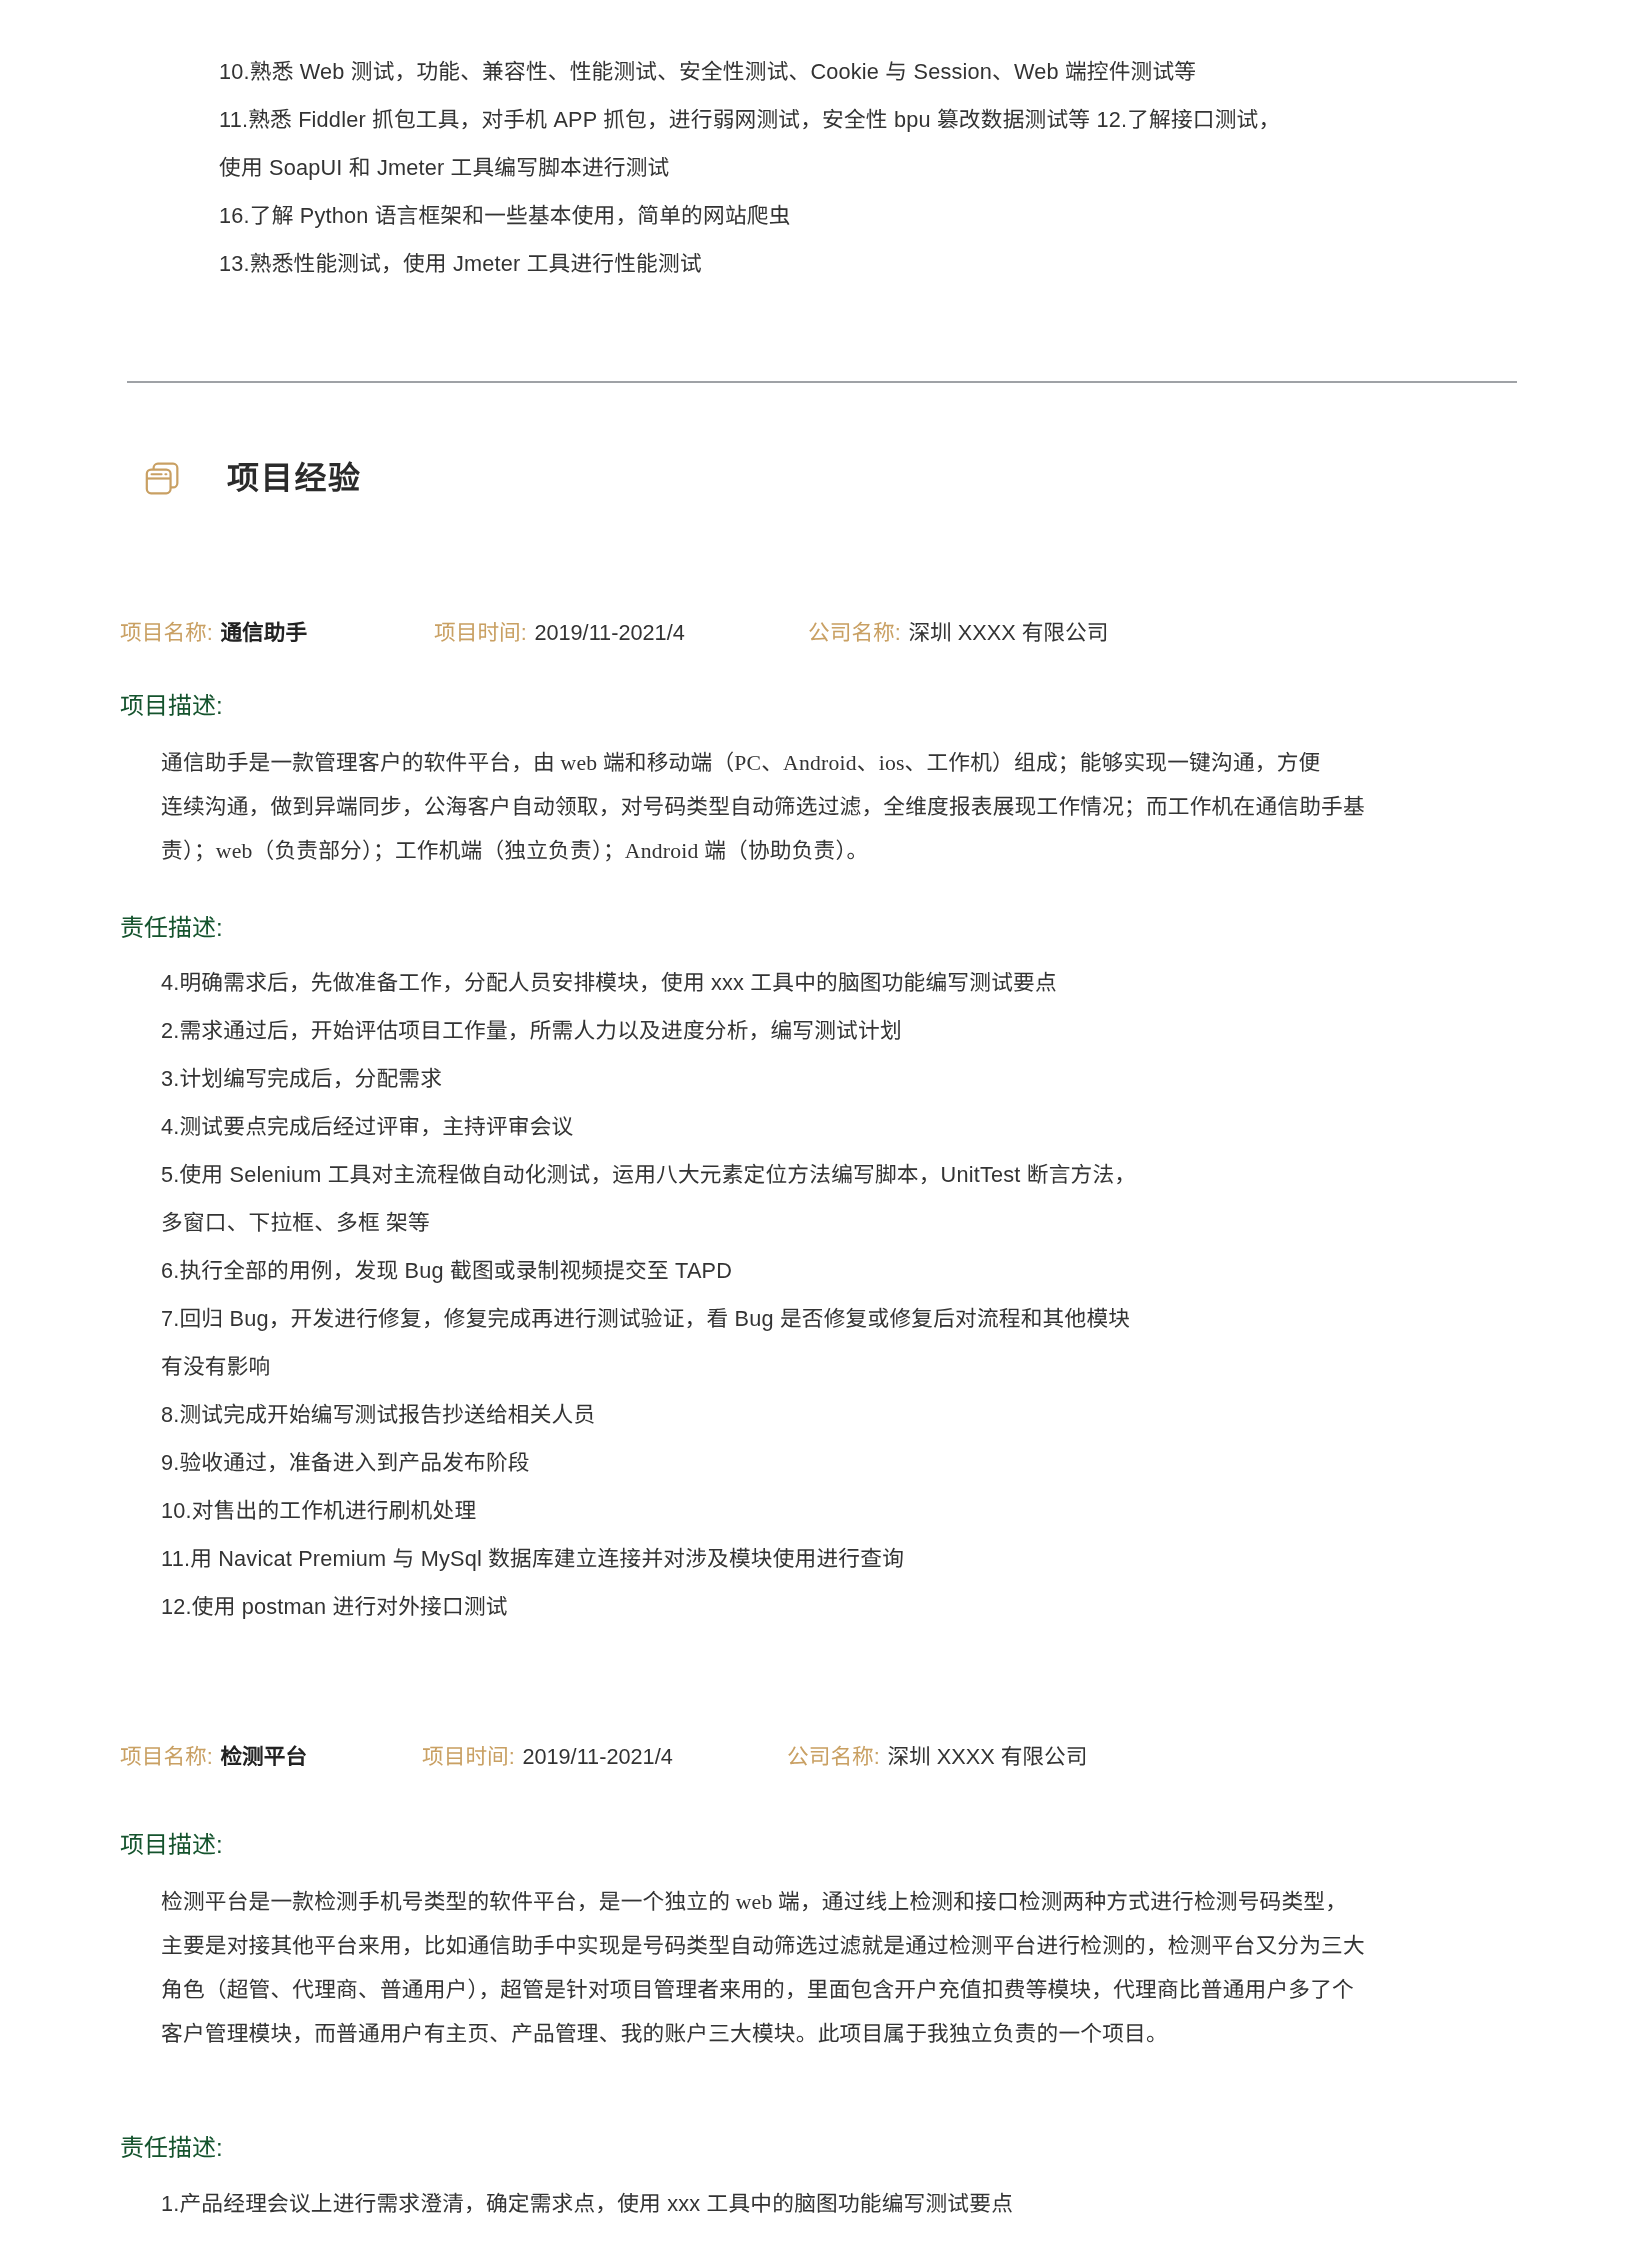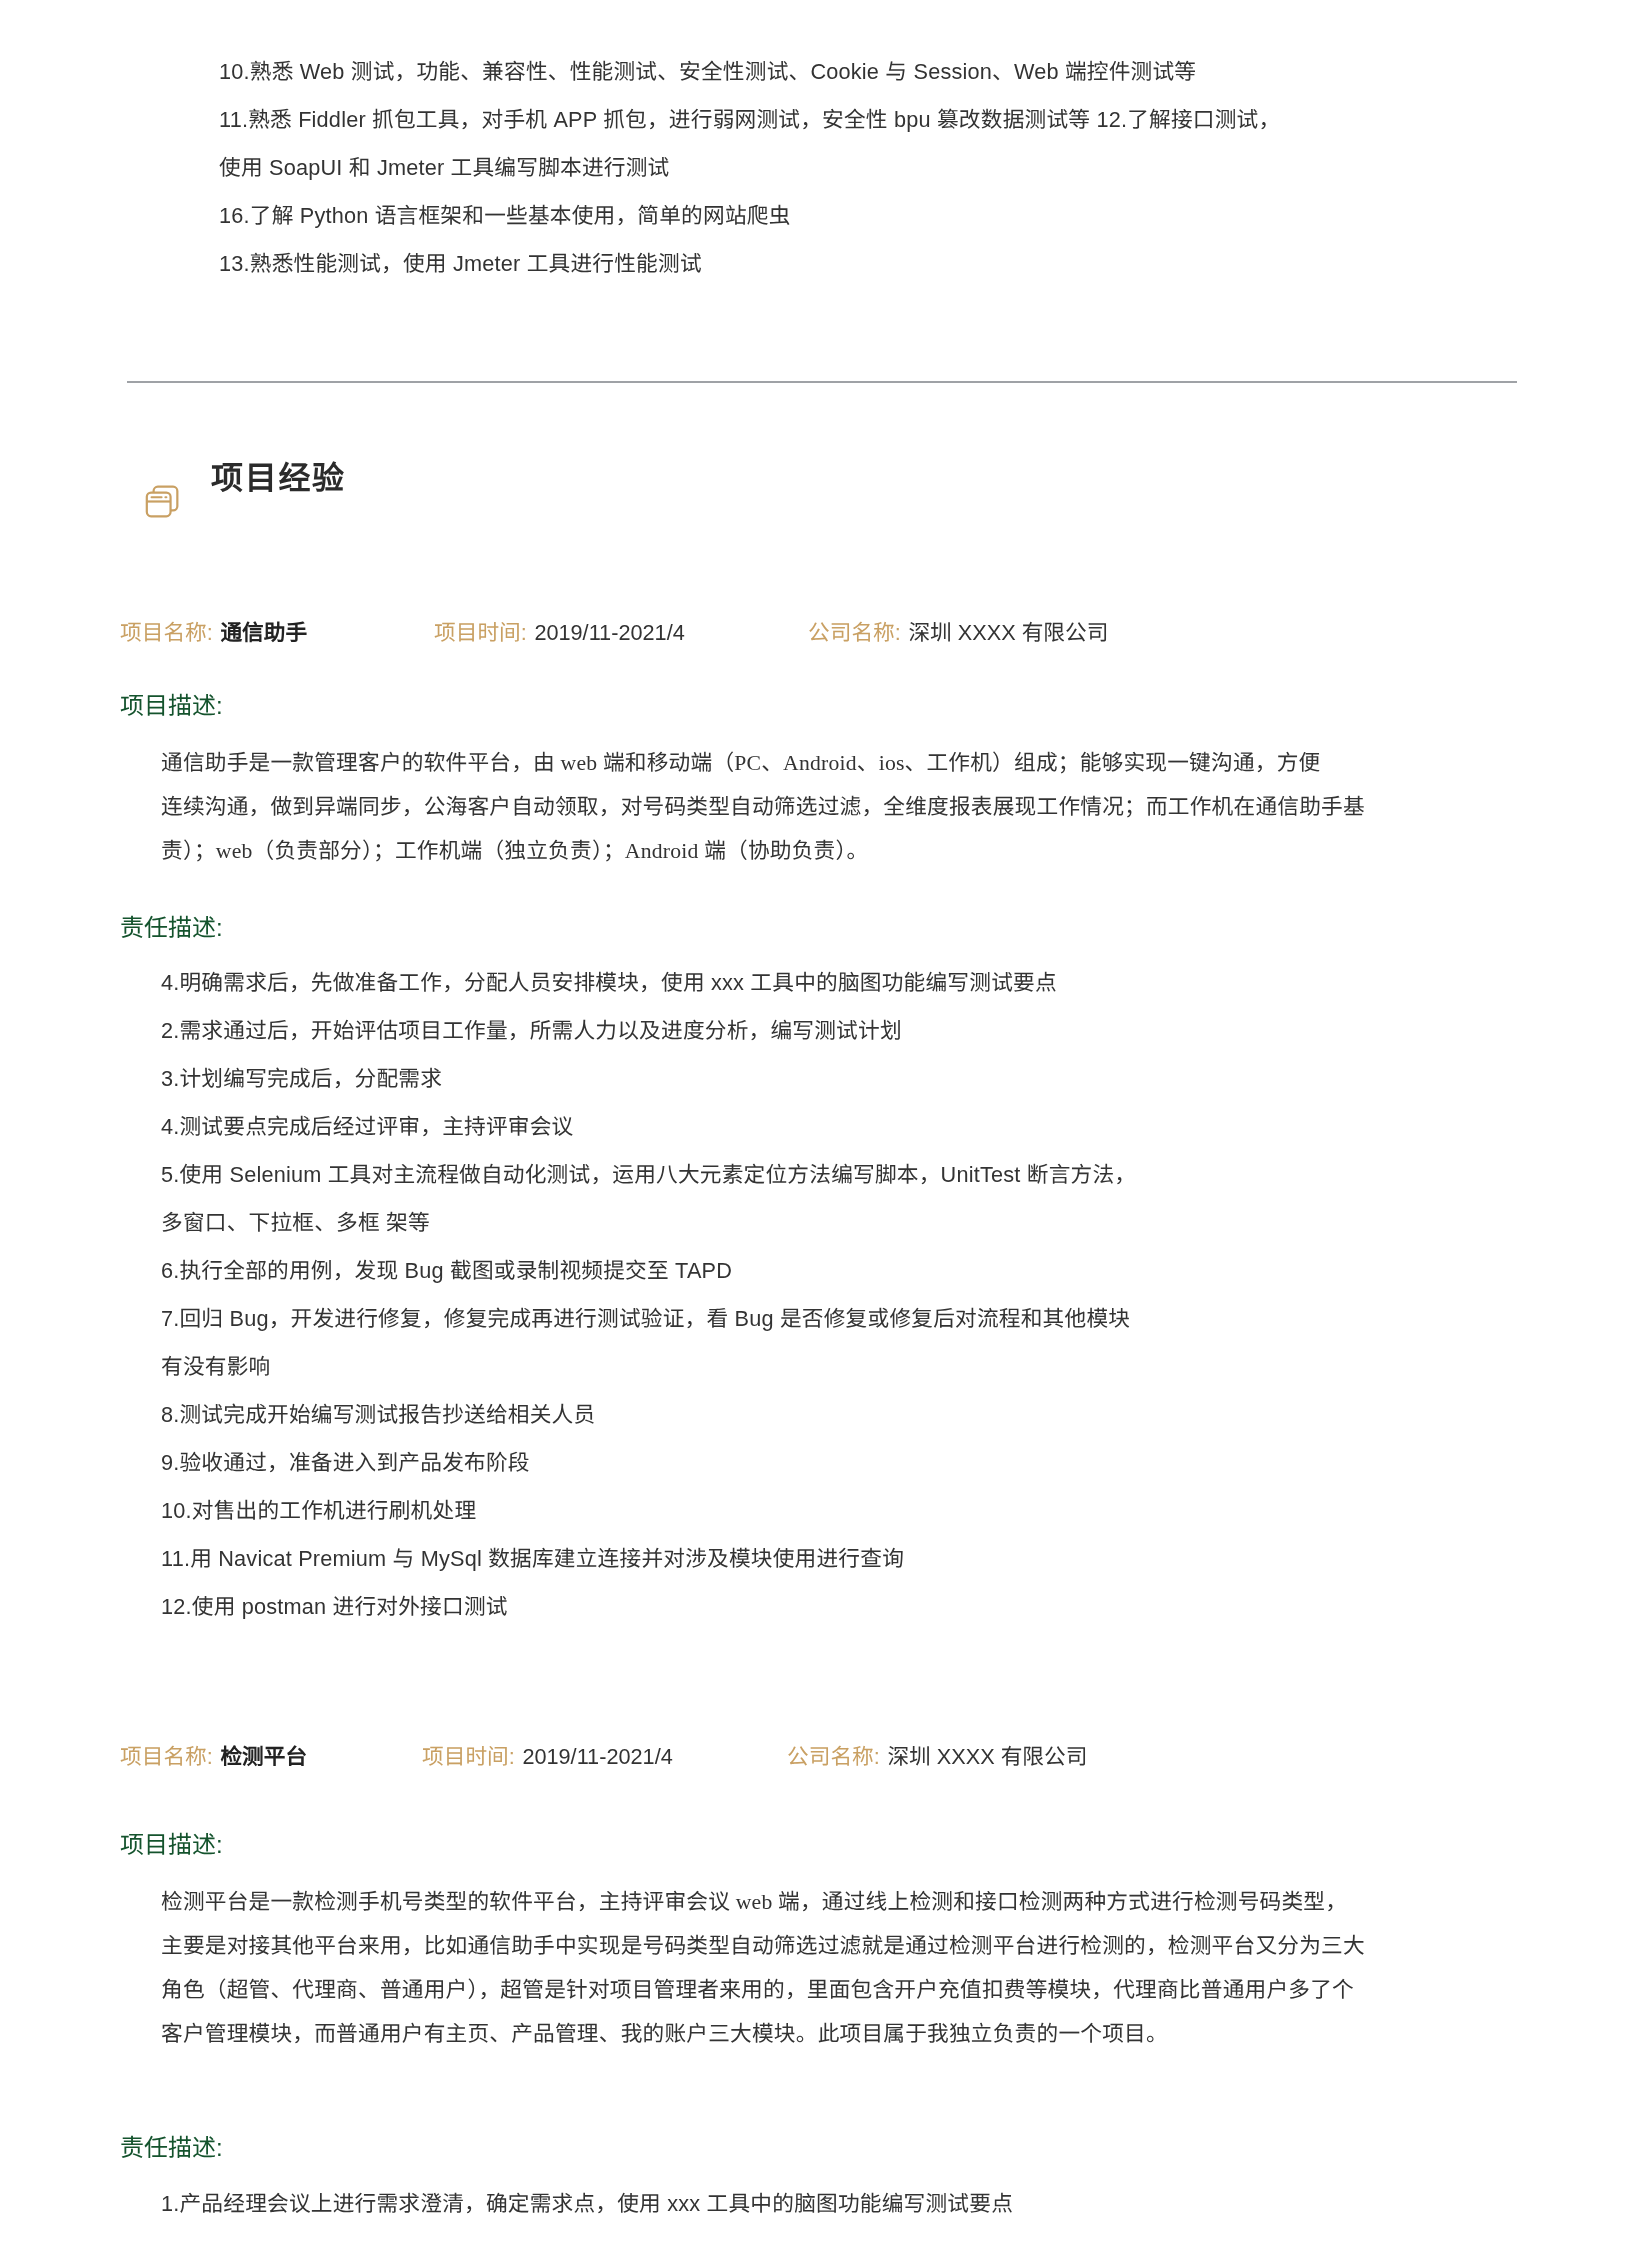--- a/index.html
+++ b/index.html
@@ -42,22 +42,22 @@
   }
 
   
   .divider {
     margin: 93px 119px 0 127px;
     height: 1.7px;
     background: #9fa2a6;
   }
   .section-header {
     display: flex;
-    align-items: flex-end;
-    gap: 29px;
+    align-items: center;
+    gap: 45px;
     padding: 53px 0 0 143px;
   }
   .section-icon {
     width: 39px;
     height: 39px;
     flex: 0 0 auto;
     display: block;
   }
   .section-title {
     font-size: 32px;
@@ -202,21 +202,21 @@
         <span class="meta-value">2019/11-2021/4</span>
       </span>
       <span class="meta-cell c-comp">
         <span class="meta-label">公司名称:</span>
         <span class="meta-value">深圳 XXXX 有限公司</span>
       </span>
     </div>
 
     <div class="sub-label desc-label">项目描述:</div>
     <div class="para">
-      <div class="line">检测平台是一款检测手机号类型的软件平台，主持评审会议 web 端，通过线上检测和接口检测两种方式进行检测号码类型，</div>
+      <div class="line">检测平台是一款检测手机号类型的软件平台，是一个独立的 web 端，通过线上检测和接口检测两种方式进行检测号码类型，</div>
       <div class="line">主要是对接其他平台来用，比如通信助手中实现是号码类型自动筛选过滤就是通过检测平台进行检测的，检测平台又分为三大</div>
       <div class="line">角色（超管、代理商、普通用户），超管是针对项目管理者来用的，里面包含开户充值扣费等模块，代理商比普通用户多了个</div>
       <div class="line">客户管理模块，而普通用户有主页、产品管理、我的账户三大模块。此项目属于我独立负责的一个项目。</div>
     </div>
 
     <div class="sub-label resp-label">责任描述:</div>
     <div class="resp-list">
       <div class="line">1.产品经理会议上进行需求澄清，确定需求点，使用 xxx 工具中的脑图功能编写测试要点</div>
 
     </div>

